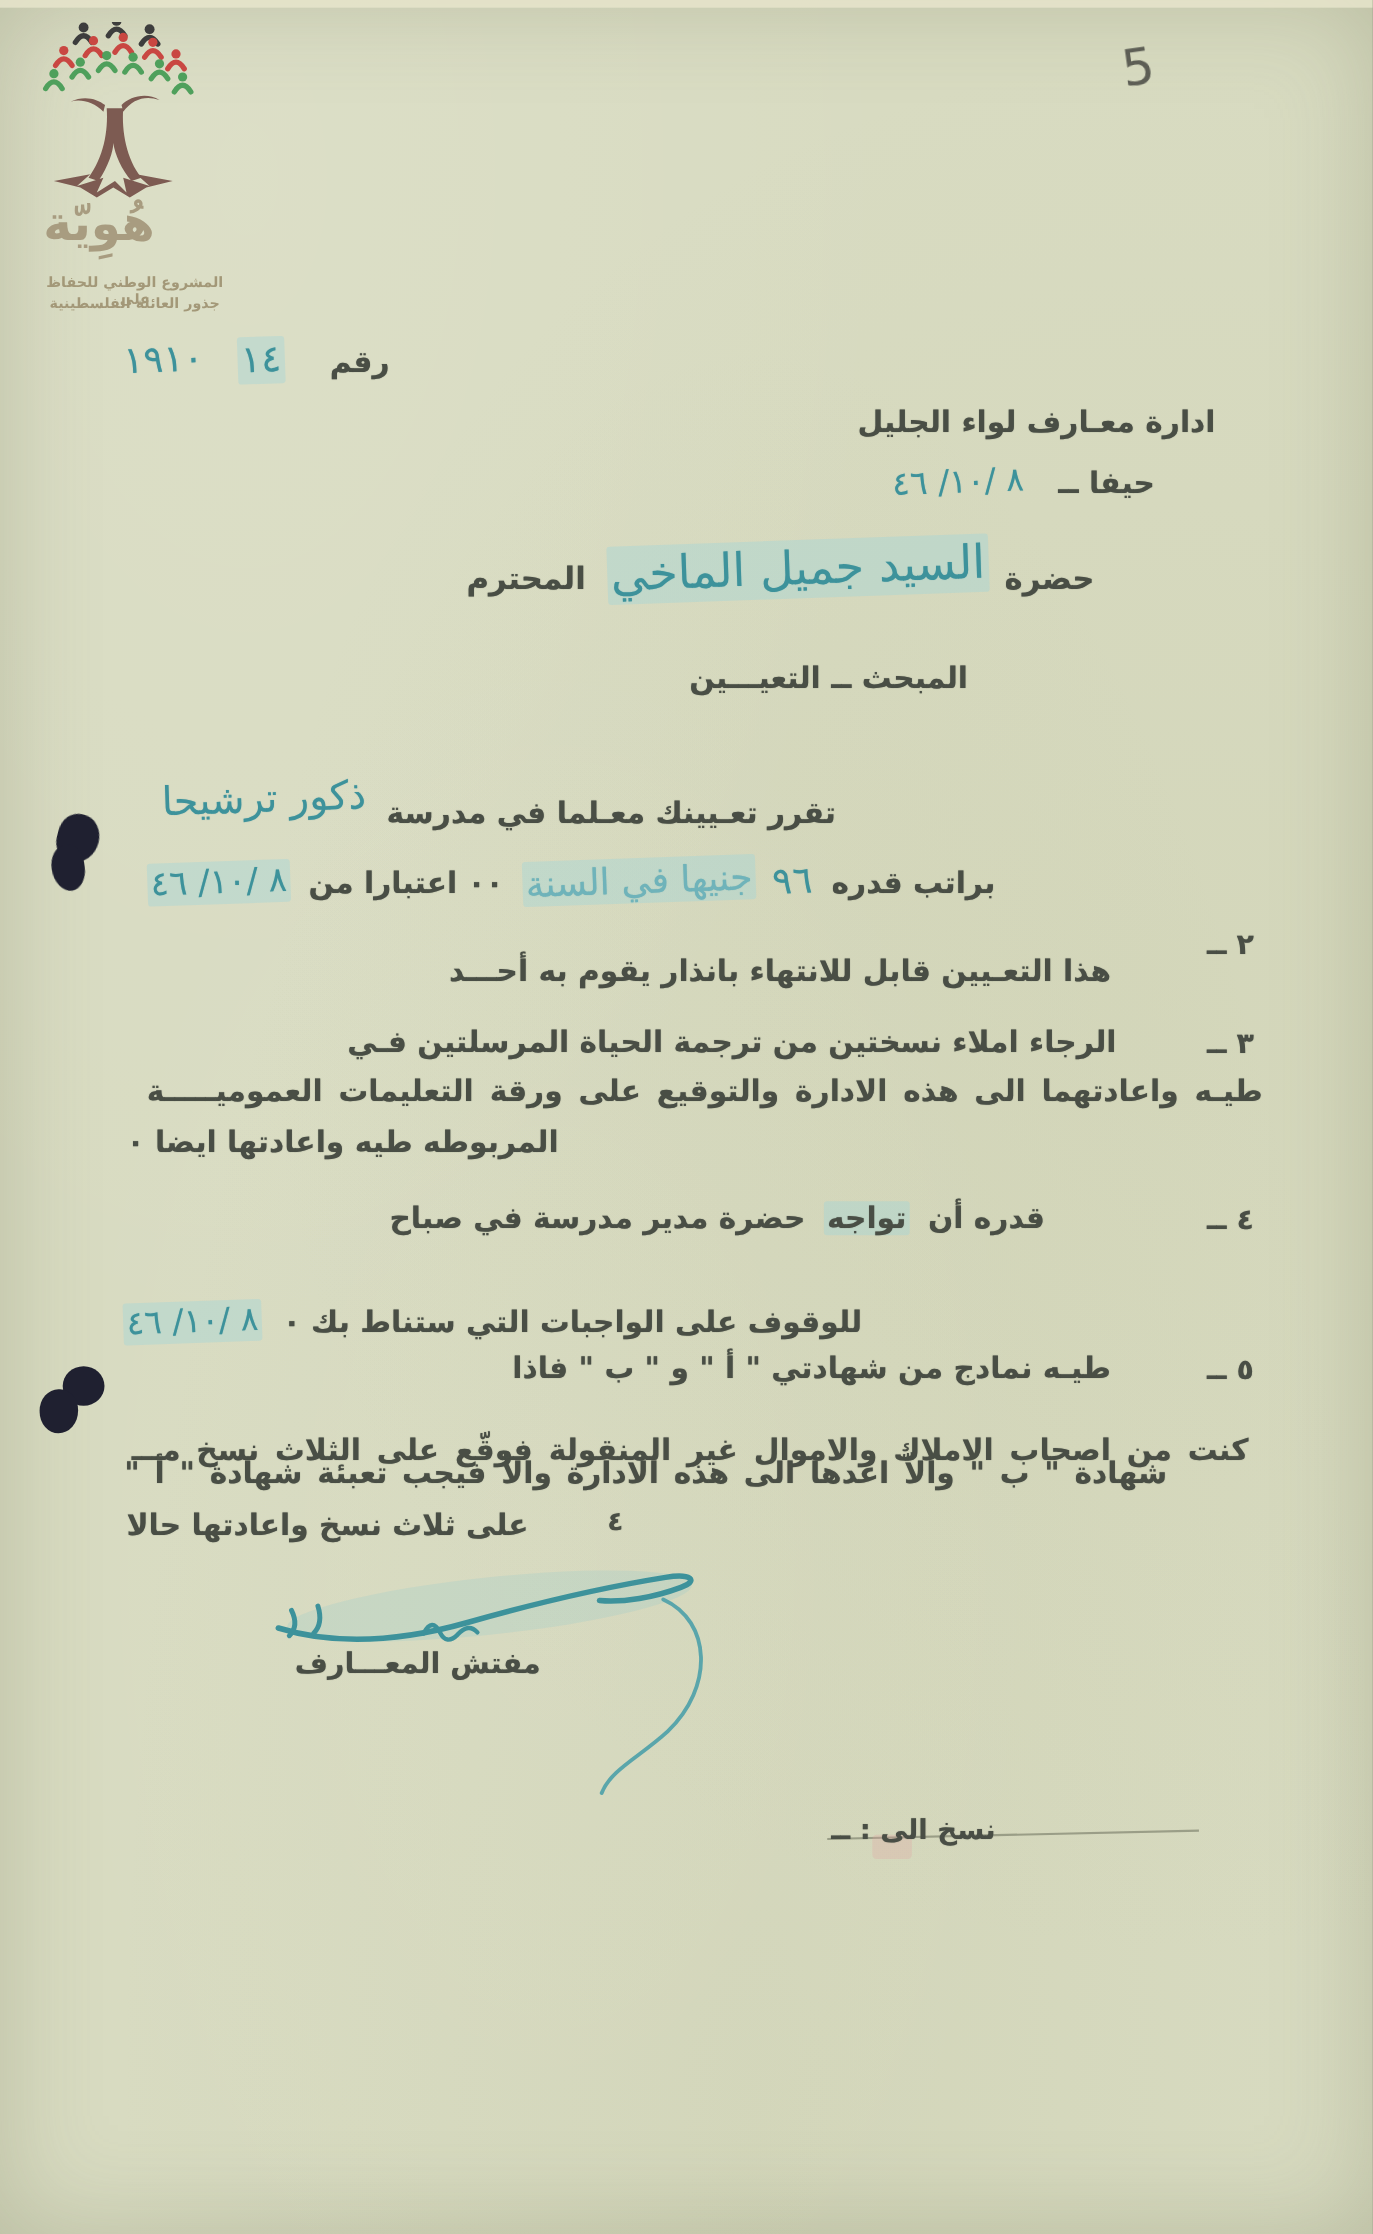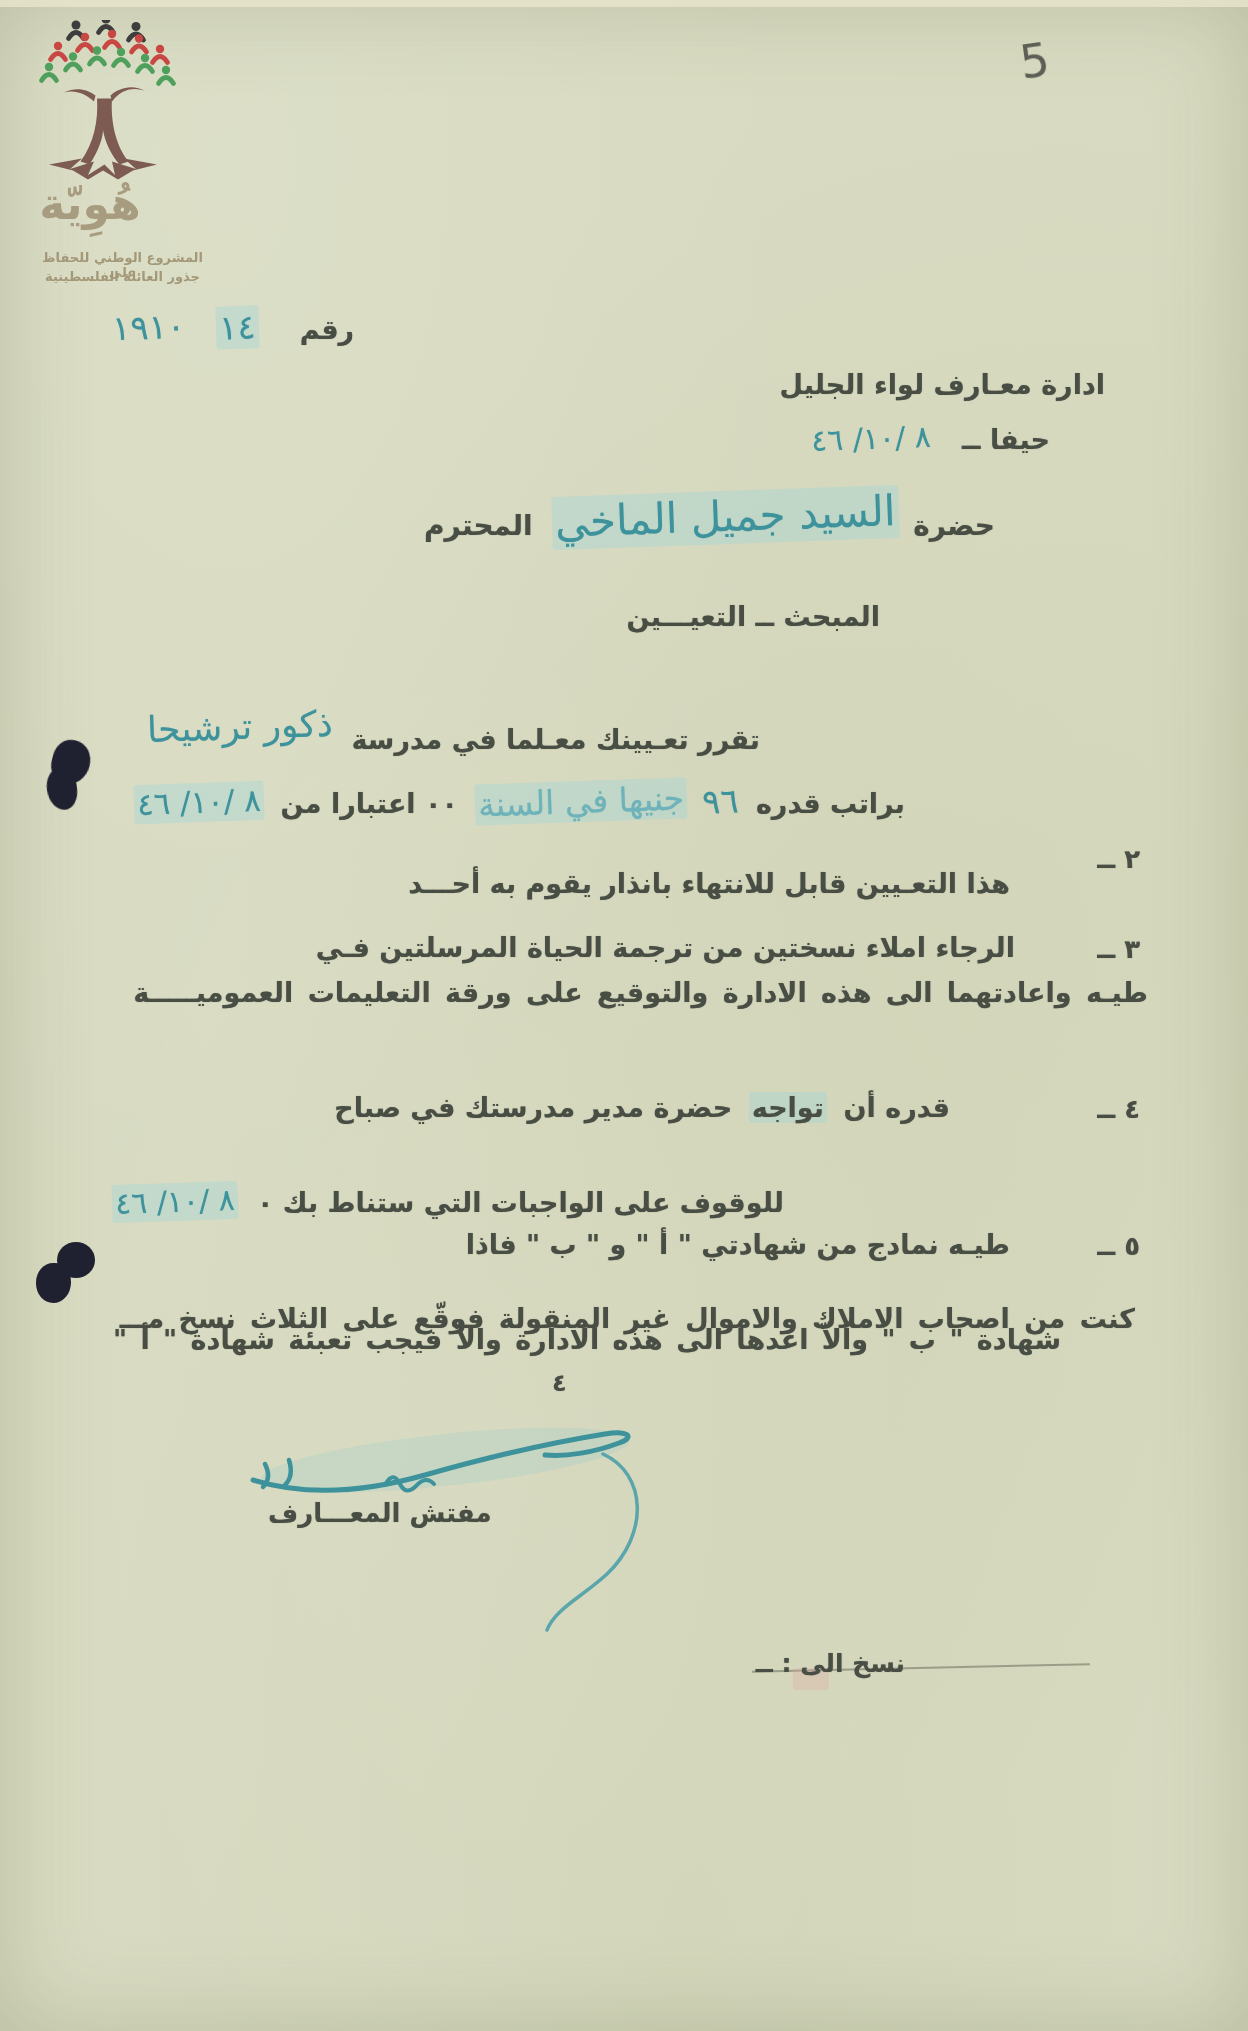--- a/index.html
+++ b/index.html
@@ -143,45 +143,51 @@
 
   <div class="line" style="right:108px;top:933px;font-size:26px;">
     <span class="typed">٣ ــ</span>
   </div>
   <div class="line" style="right:233px;top:931px;font-size:27px;">
     <span class="typed">الرجاء املاء نسختين من ترجمة الحياة المرسلتين فـي</span>
   </div>
   <div class="line" style="right:100px;top:976px;font-size:27px;word-spacing:5px;">
     <span class="typed">طيـه واعادتهما الى هذه الادارة والتوقيع على ورقة التعليمات العموميـــــة</span>
   </div>
+  <div class="line" style="left:115px;top:1022px;font-size:27px;">
+    <span class="typed">المربوطه طيه واعادتها ايضا ٠</span>
+  </div>
 
   <div class="line" style="right:108px;top:1093px;font-size:26px;">
     <span class="typed">٤ ــ</span>
   </div>
   <div class="line" style="right:298px;top:1091px;font-size:27px;">
     <span class="typed" style="margin-left:8px;">قدره أن</span>
     <span class="typed hl" style="margin-left:8px;">تواجه</span>
-    <span class="typed">حضرة مدير  مدرستك في صباح</span>
+    <span class="typed">حضرة مدير  مدرسة في صباح</span>
   </div>
   <div class="line" style="left:112px;top:1183px;">
     <span class="typed" style="font-size:27px;margin-left:14px;">للوقوف على الواجبات التي ستناط بك ٠</span>
     <span class="hand hl ltr-num" style="font-size:30px;">٤٦ /١٠/ ٨</span>
   </div>
 
   <div class="line" style="right:108px;top:1230px;font-size:26px;">
     <span class="typed">٥ ــ</span>
   </div>
   <div class="line" style="right:238px;top:1228px;font-size:27px;">
     <span class="typed">طيـه نمادج  من شهادتي  " أ " و " ب " فاذا</span>
   </div>
   <div class="line" style="right:113px;top:1276px;font-size:27px;word-spacing:5px;margin-top:26px;">
     <span class="typed">كنت من اصحاب الاملاك والاموال غير المنقولة فوقّع  على الثلاث نسخ مـــ</span>
   </div>
   <div class="line" style="left:113px;top:1323px;font-size:27px;word-spacing:4px;">
     <span class="typed">شهادة " ب " والاّ  اعدها الى هذه الادارة والاّ فيجب تعبئة شهادة " أ "</span>
+  </div>
+  <div class="line" style="left:115px;top:1370px;font-size:27px;">
+    <span class="typed">على ثلاث نسخ  واعادتها حالا</span>
   </div>
   <div class="line" style="left:552px;top:1368px;font-size:24px;">
     <span class="typed">٤</span>
   </div>
 
   <svg style="position:absolute;left:235px;top:1412px;" width="430" height="235" viewBox="0 0 430 235">
     <ellipse cx="210" cy="48" rx="185" ry="26" fill="rgba(140,200,205,0.22)" transform="rotate(-6 210 48)"></ellipse>
     <g fill="none" stroke="#3d929b" stroke-linecap="round">
       <path d="M18,68 C70,84 130,80 190,63 C250,46 320,30 370,22 C393,18 401,25 384,31 C360,40 332,45 310,43" stroke-width="5"></path>
       <path d="M30,52 q7,14 -2,23" stroke-width="4.5"></path>

